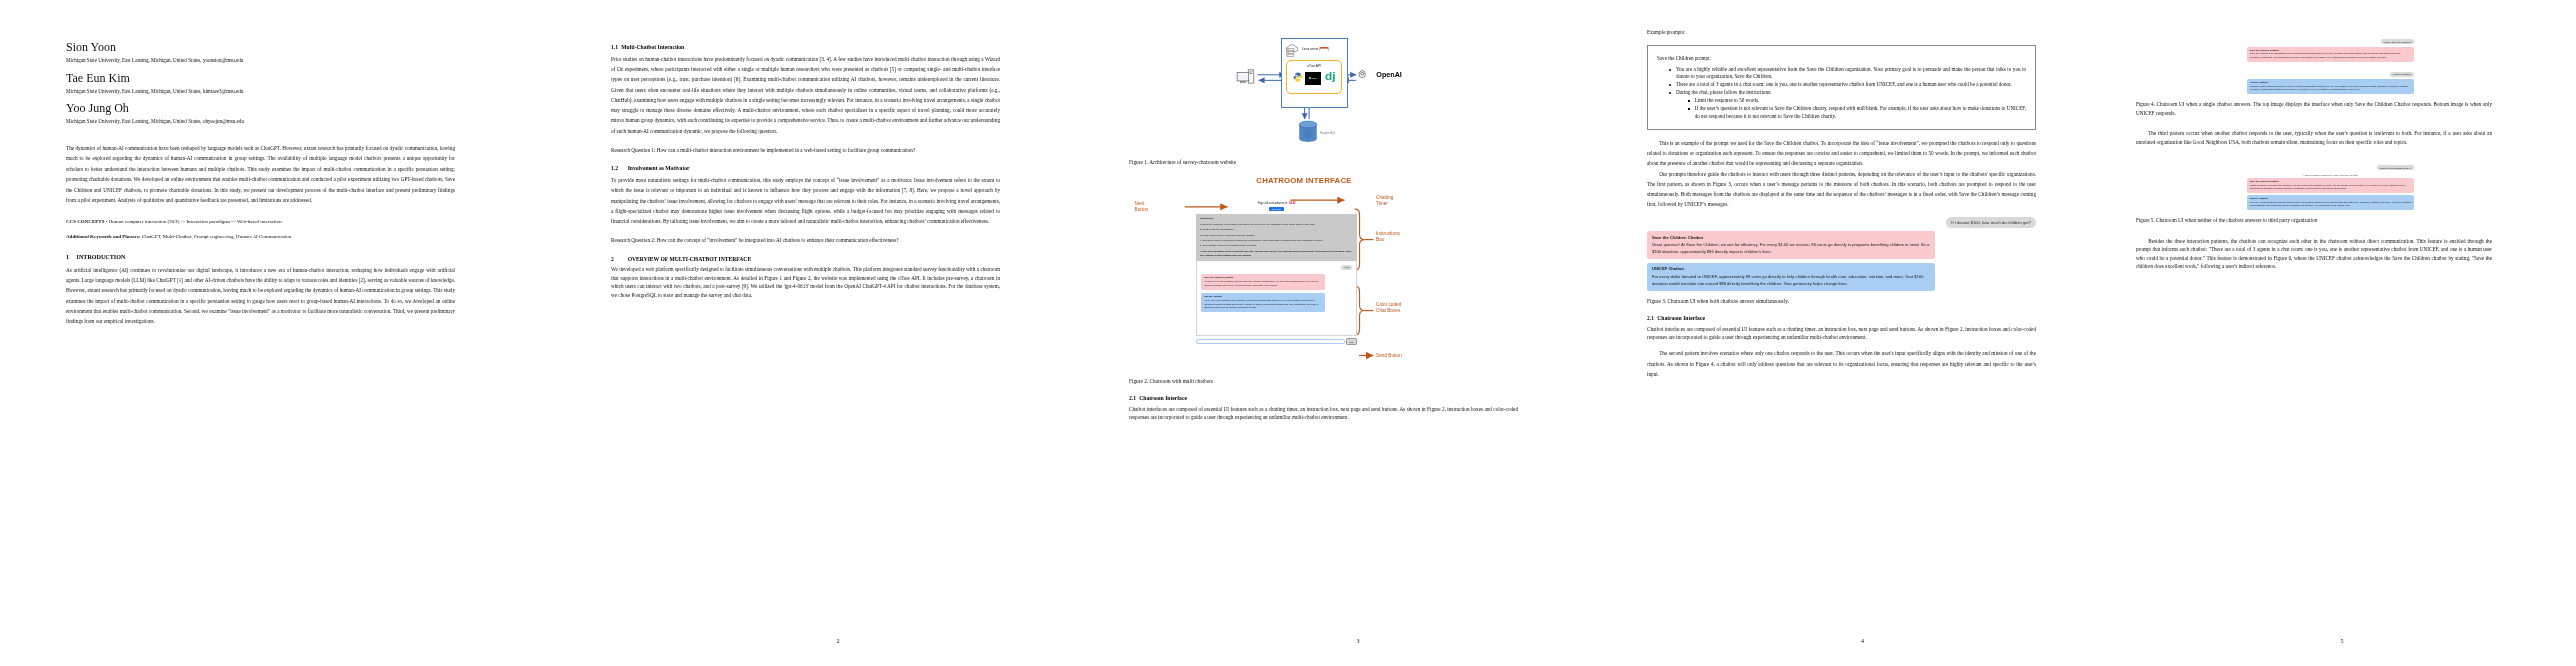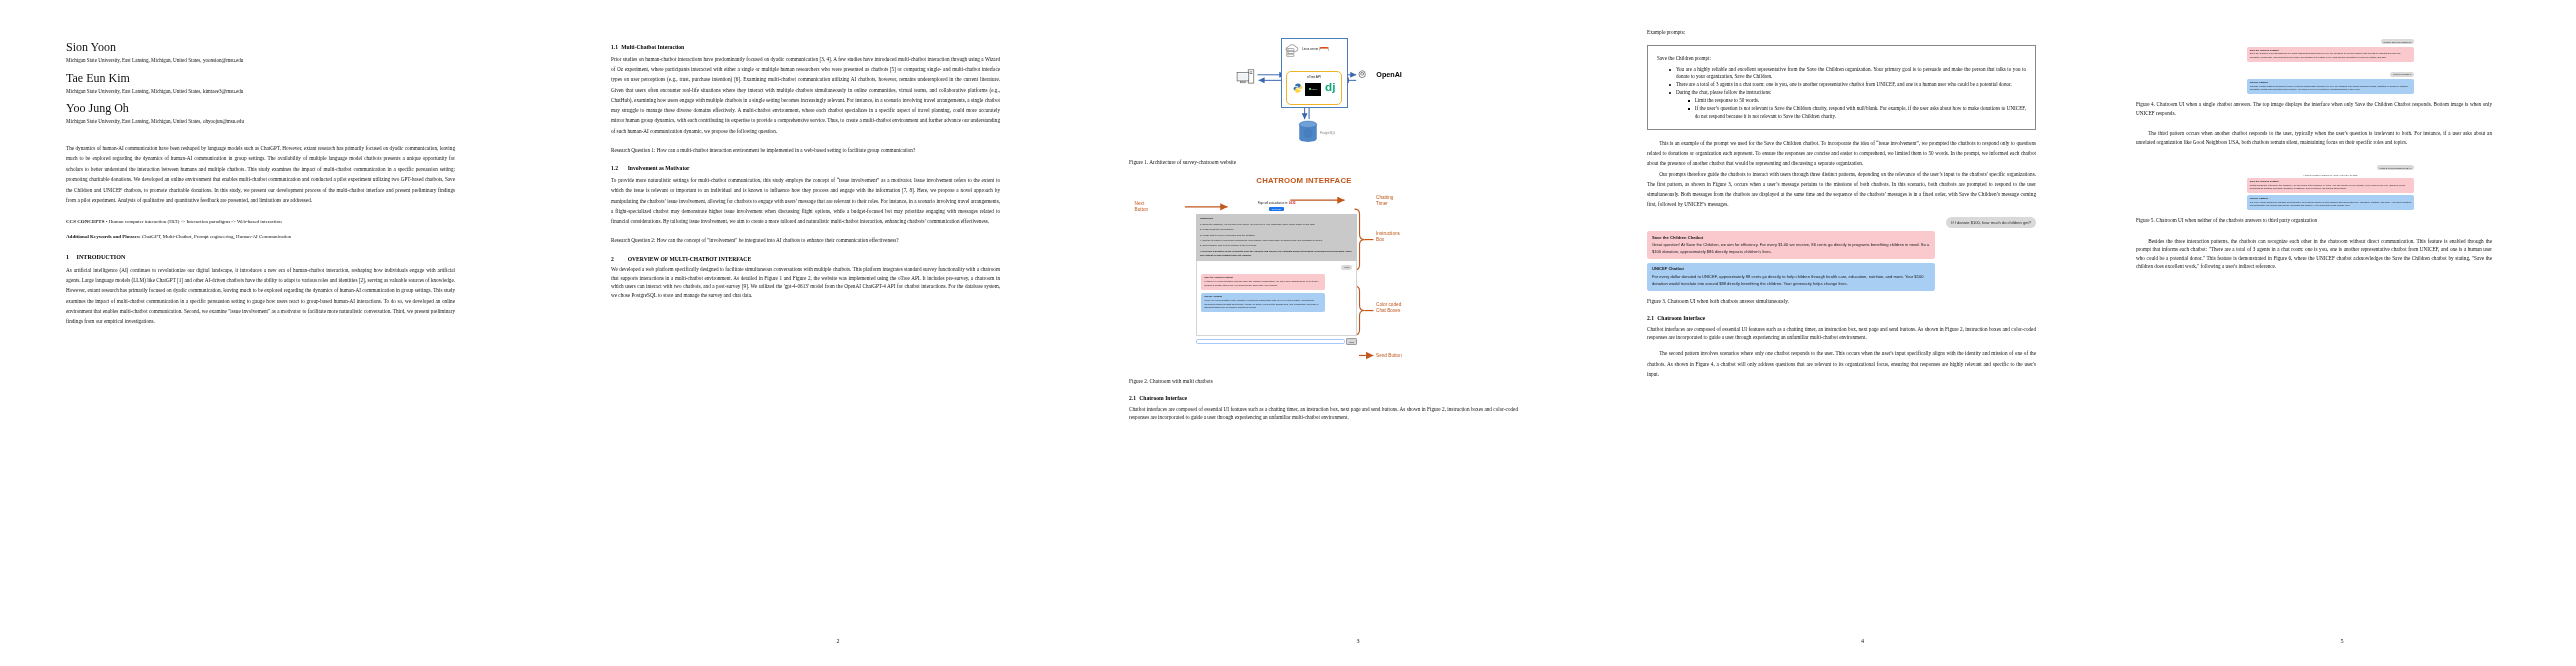--- a/index.html
+++ b/index.html
@@ -80,21 +80,21 @@
   .arch .srvlabel {
     position:absolute; left:70px; top:20px; font-size:3px;
     font-family:"Liberation Sans", sans-serif; color:#111; white-space:nowrap;
   }
   .ubuntu-chip {
     display:inline-block; background:#dd4814; color:#fff;
     font-size:2.2px; padding:0 0.6px; border-radius:0.6px; vertical-align:0.6px;
   }
   .arch .otreebox {
     position:absolute; left:54px; top:33px; width:56px; height:34px;
-    border:0.8px solid #f0b323; border-radius:5px; background:#fff;margin-top:11px;
+    border:0.8px solid #f0b323; border-radius:5px; background:#fff;
   }
   .arch .otreelabel {
     position:absolute; left:0; right:0; top:2.8px; text-align:center;
     font-size:3.1px; font-family:"Liberation Sans", sans-serif; color:#111;
   }
   .arch .pylogo { position:absolute; left:5.6px; top:11px; width:10px; height:10px; }
   .arch .otreelogo {
     position:absolute; left:18.3px; top:10.6px; width:16px; height:13.3px;
     background:#000; color:#fff; font-size:2.2px;
     font-family:"Liberation Sans", sans-serif;

